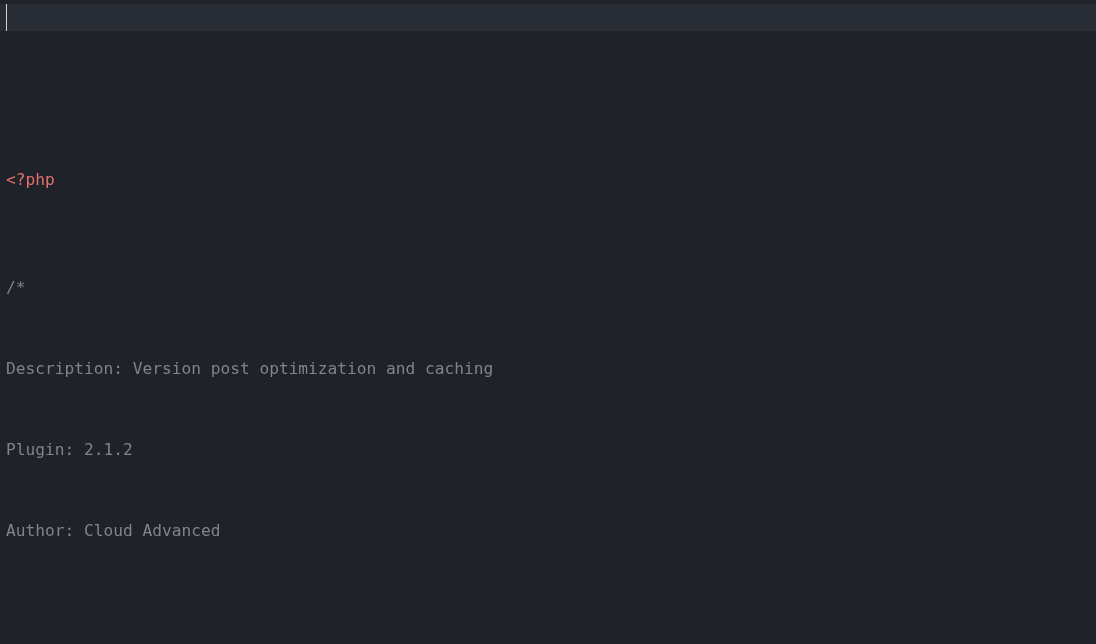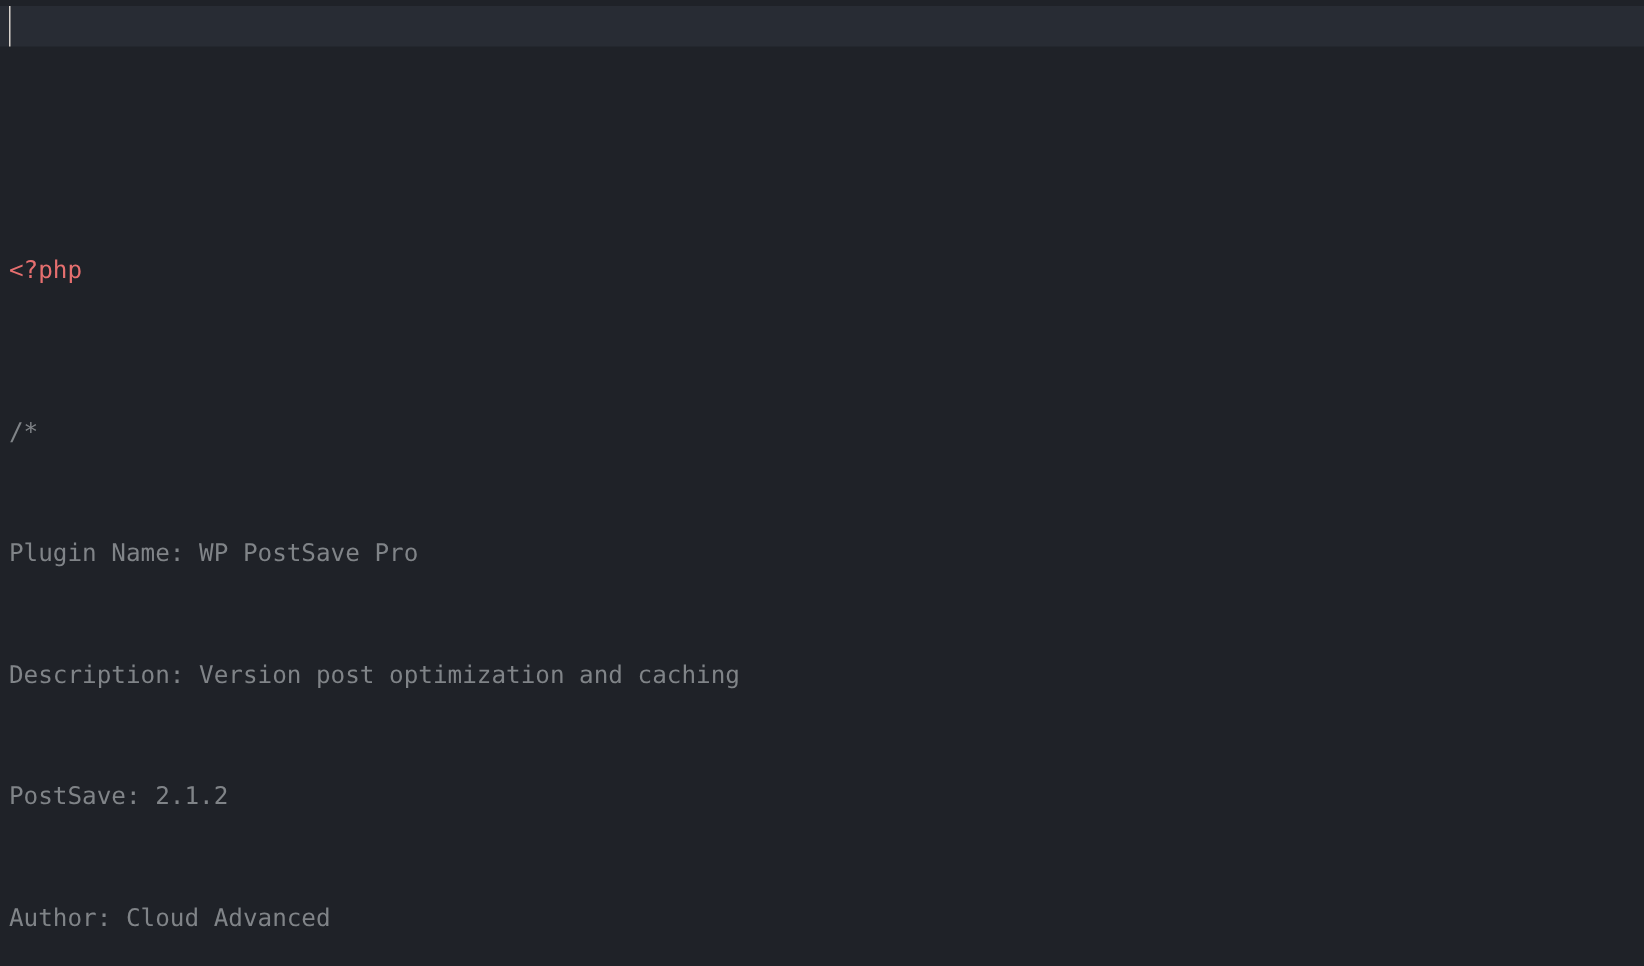--- a/index.html
+++ b/index.html
@@ -51,23 +51,22 @@
 <body>
 
 <div class="editor">
   <div class="current-line-bg"></div>
   <div class="caret"></div>
 
   
   <span class="line"><span class="tag">&lt;?php</span></span>
   
   <span class="line"><span class="comment">/*</span></span>
-  <span class="line"><span class="comment">Plugin Name: WP PostSave Pro</span></span>
   <span class="line"><span class="comment">Description: Version post optimization and caching</span></span>
-  <span class="line"><span class="comment">PostSave: 2.1.2</span></span>
+  <span class="line"><span class="comment">Plugin: 2.1.2</span></span>
   <span class="line"><span class="comment">Author: Cloud Advanced</span></span>
   
   
   
   
   
   
   
   
   

